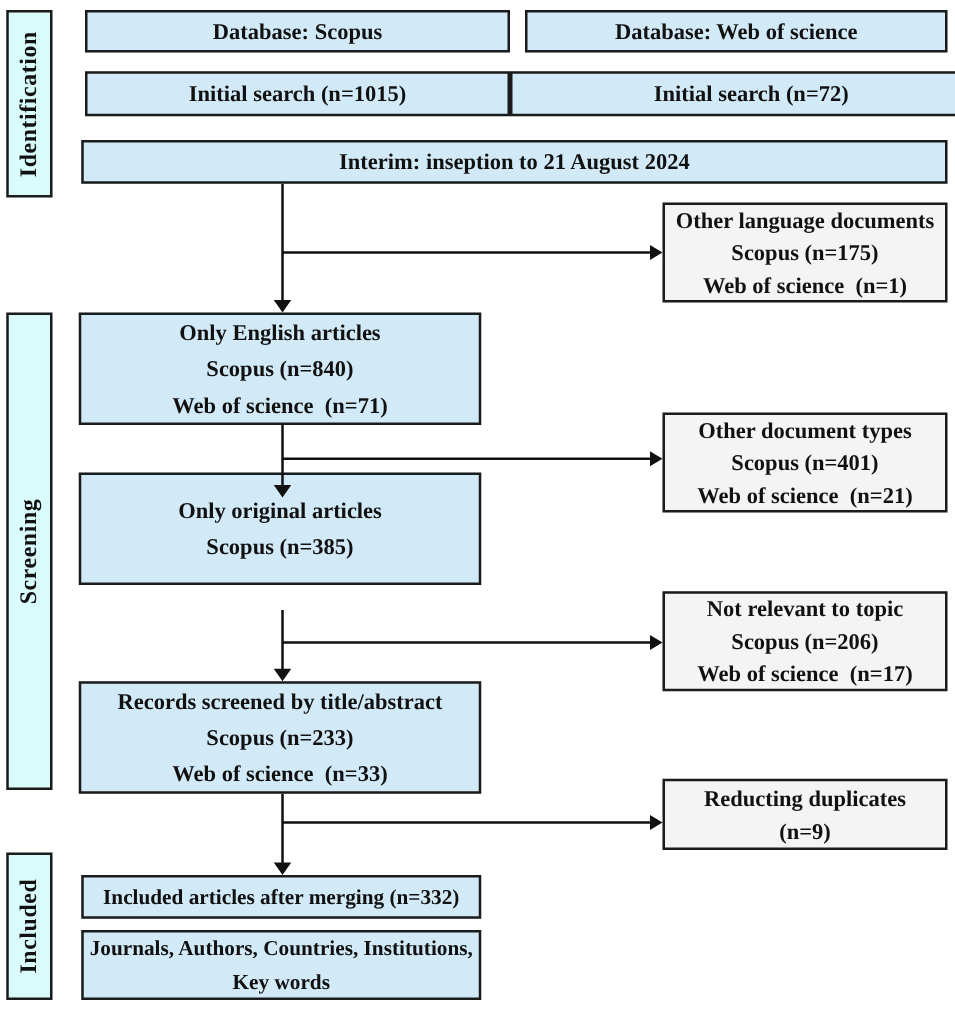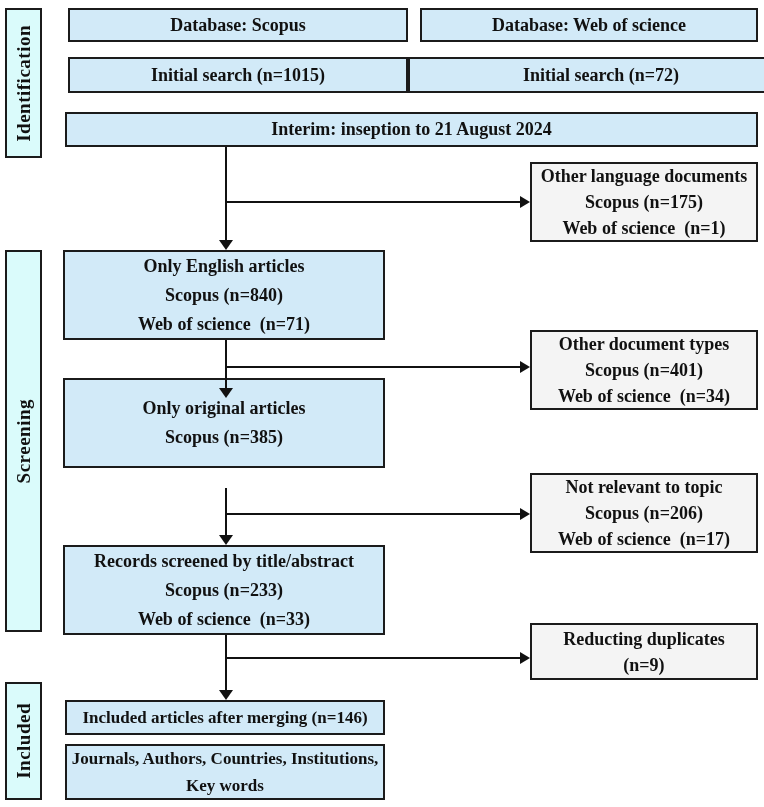--- a/index.html
+++ b/index.html
@@ -94,34 +94,34 @@
   </div>
 
   <div class="box gray fs16" style="left:530px;top:162px;width:228px;height:80px">
     <span class="bline">Other language documents</span>
     <span class="bline">Scopus (n=175)</span>
     <span class="bline">Web of science  (n=1)</span>
   </div>
   <div class="box gray fs16" style="left:530px;top:330px;width:228px;height:80px">
     <span class="bline">Other document types</span>
     <span class="bline">Scopus (n=401)</span>
-    <span class="bline">Web of science  (n=34)</span>
+    <span class="bline">Web of science  (n=21)</span>
   </div>
   <div class="box gray fs16" style="left:530px;top:473px;width:228px;height:80px">
     <span class="bline">Not relevant to topic</span>
     <span class="bline">Scopus (n=206)</span>
     <span class="bline">Web of science  (n=17)</span>
   </div>
   <div class="box gray fs16" style="left:530px;top:623px;width:228px;height:57px">
     <span class="bline">Reducting duplicates</span>
     <span class="bline">(n=9)</span>
   </div>
 
   <div class="box blue fs17" style="left:65px;top:700px;width:320px;height:35px">
-    <span class="bline">Included articles after merging (n=146)</span>
+    <span class="bline">Included articles after merging (n=332)</span>
   </div>
   <div class="box blue fs17" style="left:65px;top:744px;width:320px;height:56px">
     <span class="bline">Journals, Authors, Countries, Institutions,</span>
     <span class="bline">Key words</span>
   </div>
 
   <div class="vline" style="left:225px;top:147px;height:95px"></div>
   <div class="vline" style="left:225px;top:340px;height:50px"></div>
   <div class="vline" style="left:225px;top:488px;height:49px"></div>
   <div class="vline" style="left:225px;top:635px;height:57px"></div>

